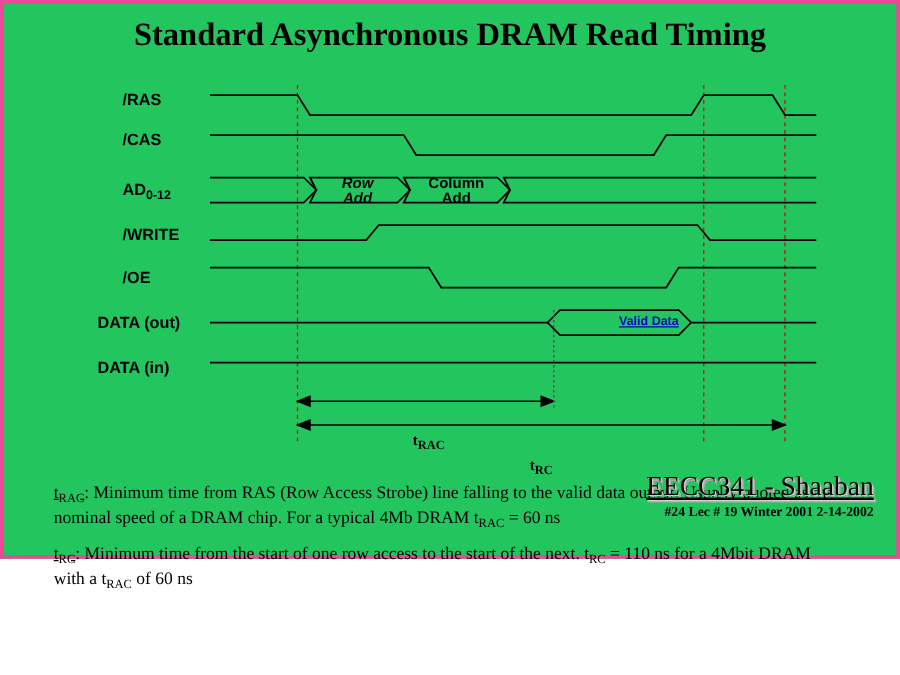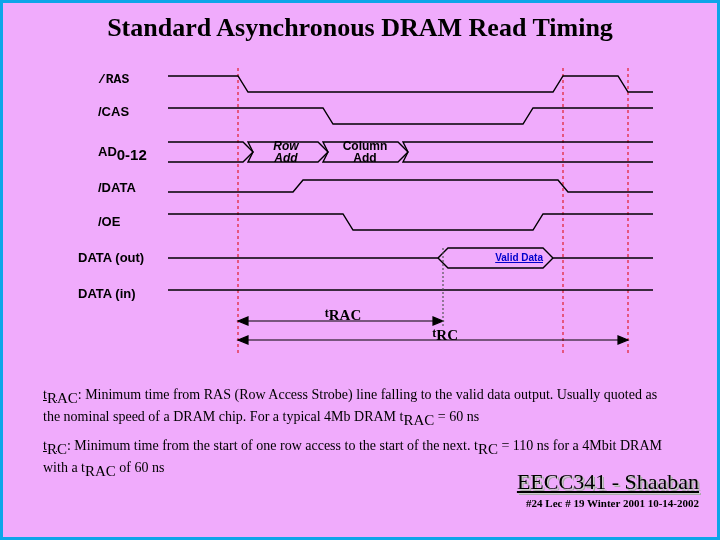--- a/index.html
+++ b/index.html
@@ -1,26 +1,26 @@
 <!DOCTYPE html>
 <html><head>
 <meta charset="utf-8">
 <style>
   * { box-sizing: border-box; margin: 0; padding: 0; }
   html, body { width: 720px; height: 540px; background: #fff; font-family: "Times New Roman", Times, serif; }
-  .outer { position: relative; width: 720px; height: 540px; border: 3px solid #0ea5e9; background: #f0abfc; }
+  .outer { position: relative; width: 720px; height: 447px; border: 3px solid #ec4899; background: #22c55e; }
   .title { position: absolute; top: 10px; left: 0; right: 0; text-align: center; font-size: 26px; font-weight: bold; }
   .diagram { position: absolute; left: 95px; top: 55px; width: 560px; height: 300px; }
   .siglabel { position: absolute; font: bold 13px Arial, sans-serif; }
   .diaglabel { position: absolute; font: bold 12px Arial, sans-serif; text-align: center; }
-  .timing-label { position: absolute; font: bold 12px "Times New Roman", serif; text-align: center; }
+  .timing-label { position: absolute; font: bold 12px "Times New Roman", serif; text-align: center; margin-top: 39px; }
   .valid { position: absolute; font: bold 10px Arial, sans-serif; color: #0000cc; text-align: right; }
   .notes { position: absolute; left: 40px; top: 383px; right: 40px; font-size: 14px; line-height: 1.25; }
   .notes p { margin-bottom: 8px; }
-  .sub { font-size: 15px; vertical-align: sub; }
+  .sub { font-size: 10px; vertical-align: sub; }
   .footer { position: absolute; right: 18px; bottom: 28px; text-align: right; }
   .f1 { font-size: 22px; font-weight: normal; text-decoration: underline; text-shadow: 1px 1px 0 #ccc, 2px 2px 0 #aaa; margin-left: 40px; }
   .f2 { font-size: 11px; font-weight: bold; margin-top: 2px; }
 </style>
 </head>
 <body>
 
 <div class="outer">
 
   <div class="title">Standard Asynchronous DRAM Read Timing</div>
@@ -64,53 +64,53 @@
       </g>
 
       <g stroke="#000" stroke-width="1.2">
         <line x1="140" y1="282" x2="530" y2="282"></line>
         <polygon points="140,282 150,278 150,286" fill="#000"></polygon>
         <polygon points="530,282 520,278 520,286" fill="#000"></polygon>
       </g>
     </svg>
 
     
-    <div class="siglabel" style="left:0;top:14px;font-family:Liberation Mono, monospace;">/RAS</div>
+    <div class="siglabel" style="left:0;top:14px;">/RAS</div>
     <div class="siglabel" style="left:0;top:46px;">/CAS</div>
     <div class="siglabel" style="left:0;top:86px;">
       <span>AD</span><span class="sub">0-12</span>
     </div>
-    <div class="siglabel" style="left:0;top:122px;">/DATA</div>
+    <div class="siglabel" style="left:0;top:122px;">/WRITE</div>
     <div class="siglabel" style="left:0;top:156px;text-align:right;">/OE</div>
     <div class="siglabel" style="left:-20px;top:192px;">DATA (out)</div>
     <div class="siglabel" style="left:-20px;top:228px;">DATA (in)</div>
 
     
     <div class="diaglabel" style="left:158px;top:82px;width:60px;white-space:pre-line;line-height:1.0;font-style:italic;">Row
 Add</div>
     <div class="diaglabel" style="left:232px;top:82px;width:70px;white-space:pre-line;line-height:1.0;">Column
 Add</div>
     <div class="valid" style="left:350px;top:194px;width:95px;text-decoration:underline;">Valid  Data</div>
 
     
     <div class="timing-label" style="left:220px;top:248px;width:50px;">
       <span>t</span><span class="sub" style="font-weight:bold;">RAC</span>
     </div>
-    <div class="timing-label" style="left:310px;top:268px;width:50px;text-align:right;">
+    <div class="timing-label" style="left:310px;top:268px;width:50px;">
       <span>t</span><span class="sub" style="font-weight:bold;">RC</span>
     </div>
   </div>
 
   <div class="notes">
     <p>
       <u><span>t</span><span class="sub">RAC</span></u><span>:</span><span>   Minimum time from RAS (Row Access Strobe) line falling to the valid data output.  Usually quoted as the nominal speed of a DRAM chip.  For a typical 4Mb DRAM t</span><span class="sub">RAC</span><span>  = 60 ns</span>
     </p>
     <p>
       <u><span>t</span><span class="sub">RC</span></u><span>:</span><span> Minimum time from the start of one row access to the start of the next.  t</span><span class="sub">RC</span><span>  = 110 ns for a 4Mbit DRAM with a t</span><span class="sub">RAC</span><span> of 60 ns</span>
     </p>
   </div>
 
   <div class="footer">
     <div class="f1">EECC341 - Shaaban</div>
-    <div class="f2">#24   Lec # 19   Winter 2001  10-14-2002</div>
+    <div class="f2">#24   Lec # 19   Winter 2001  2-14-2002</div>
   </div>
 
 </div>
 
 </body></html>

